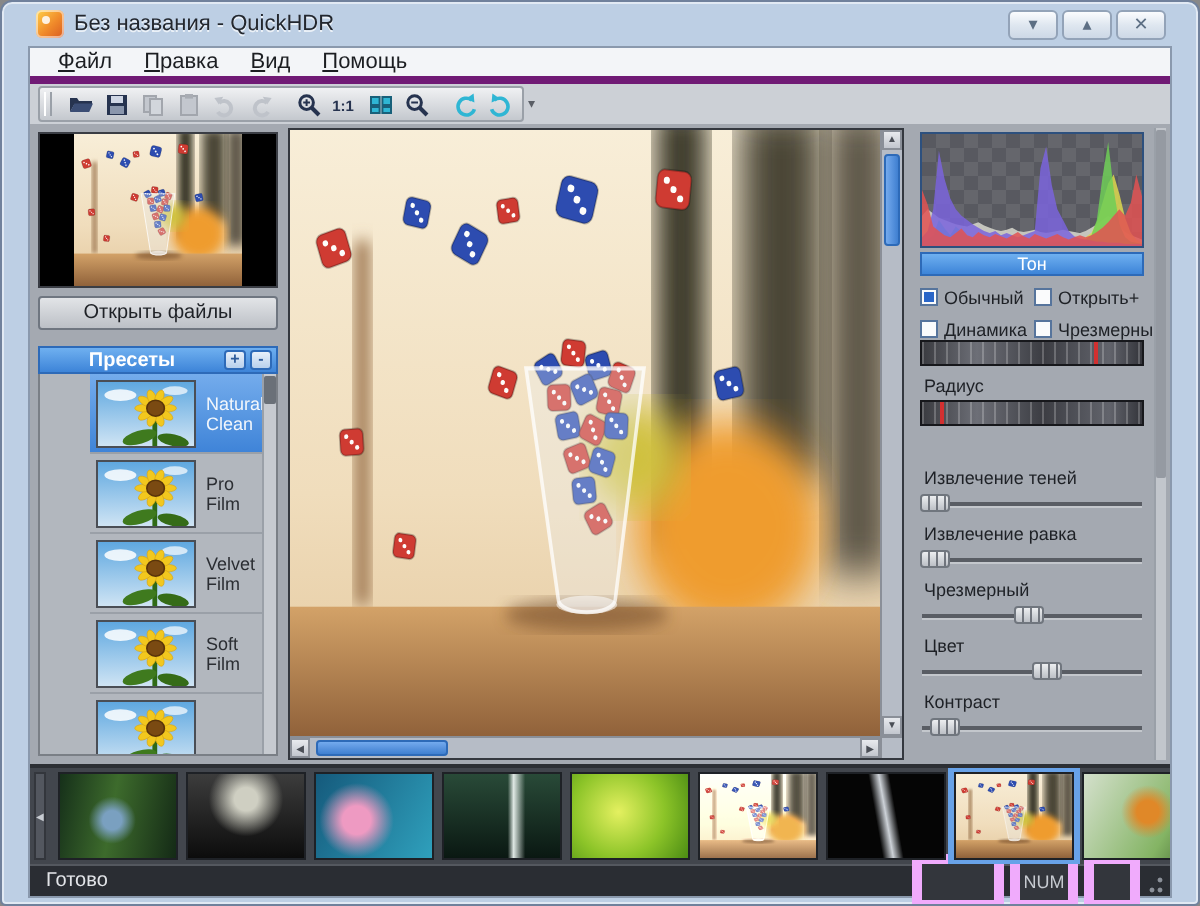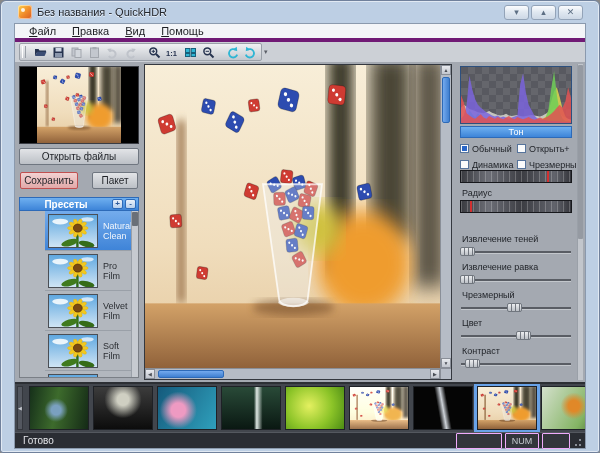--- a/index.html
+++ b/index.html
@@ -117,21 +117,21 @@
     linear-gradient(#294a38,#0a1812); }
   .t-leaf{ background:radial-gradient(circle at 40% 45%, #e4f060, #8cc428 55%, #4c8c14); }
   .t-smoke{ background:linear-gradient(80deg, rgba(0,0,0,0) 42%, #cdd2d8 50%, rgba(0,0,0,0) 58%), #050505; }
   .t-fly{ background:radial-gradient(circle at 55% 45%, #e08828 0 14%, rgba(0,0,0,0) 34%),
     linear-gradient(120deg,#d4e0cc,#84b464 70%,#466c34); }
   .fthumb svg, .preview svg, .preset-thumb svg{ display:block; }
   
   .statusbar{ height:16px; background:#2a2d33; border-top:1px solid #54585f; display:flex;
     align-items:center; padding:0 3px 0 8px; color:#e2e4e8; font-size:10px; gap:3px; }
   .sb-text{ flex:1; }
-  .sb-box{ height:16px; background:#33363c; border:1px solid #f0abfc; border-radius:1px;
+  .sb-box{ height:28px; background:#33363c; border:5px solid #f0abfc; border-radius:1px;
     font-size:9px; color:#c6cad0; display:flex; align-items:center; justify-content:center; }
   .sb-grip{ width:9px; height:12px;
     background:radial-gradient(circle at 7px 10px,#8a8f98 1px,rgba(0,0,0,0) 1.4px),
       radial-gradient(circle at 7px 5px,#8a8f98 1px,rgba(0,0,0,0) 1.4px),
       radial-gradient(circle at 3px 10px,#8a8f98 1px,rgba(0,0,0,0) 1.4px); }
 </style>
 </head>
 <body>
 
 <svg width="0" height="0" style="position:absolute" aria-hidden="true">
@@ -452,24 +452,20 @@
 
     <div class="content">
 
       <div class="left-panel">
         <div class="preview">
           <svg viewBox="0 0 330 300" width="84" height="76" preserveAspectRatio="none">
               <use href="#scene-dice"></use>
             </svg>
         </div>
         <div class="btn btn-open">Открыть файлы</div>
-        <div class="btn-row">
-          <div class="btn btn-save">Сохранить</div>
-          <div class="btn btn-batch">Пакет</div>
-        </div>
         <div class="blue-hdr">
           <span class="hdr-label">Пресеты</span>
           <span class="hdr-mini">+</span>
           <span class="hdr-mini">-</span>
         </div>
         <div class="preset-list">
           <div class="preset-row selected">
             <div class="preset-thumb">
                 <svg viewBox="0 0 60 44" width="48" height="32" preserveAspectRatio="none">
                   <use href="#scene-sunflower"></use>

